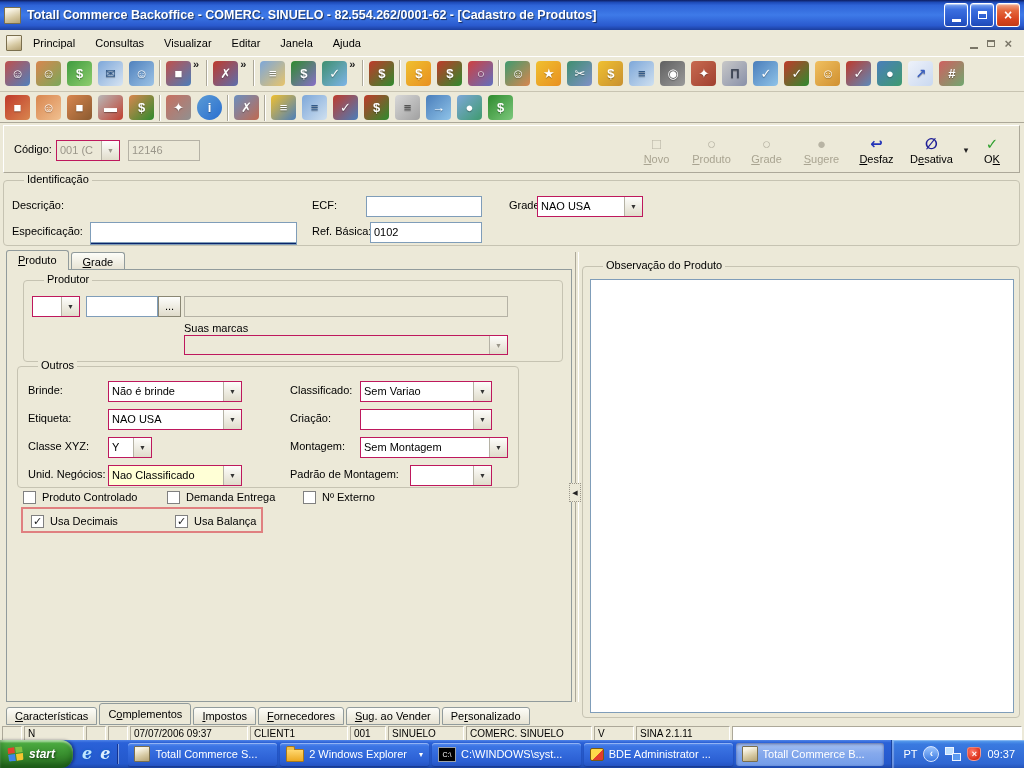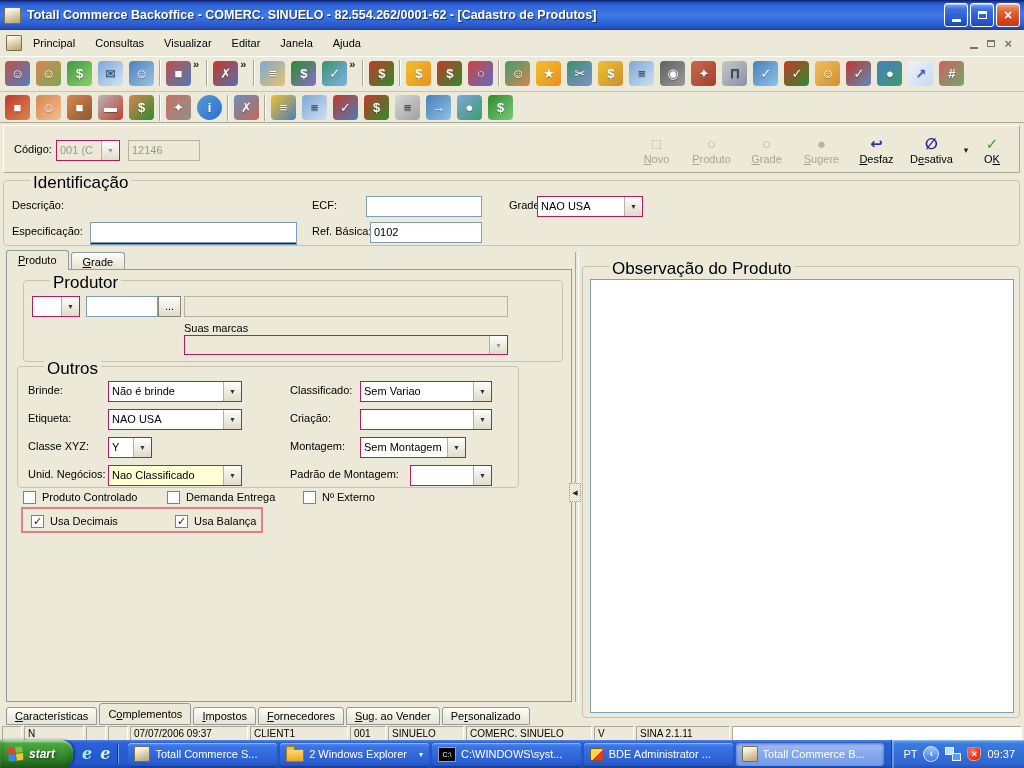--- a/index.html
+++ b/index.html
@@ -57,21 +57,21 @@
   .combo.yellow{background:#ffffd6;}
   .sbtnbar{position:absolute;right:8px;top:2px;height:44px;display:flex;align-items:center;}
   .sbtn{width:55px;height:42px;display:flex;flex-direction:column;align-items:center;justify-content:center;gap:1px;font-size:11px;}
   .sbtn .sico{font-size:15px;font-weight:bold;line-height:16px;}
   .sbtn.dis{color:#a9a491;}
   .sbtn.dis .sico{color:#b8b4a4;font-weight:normal;}
   .c-undo{color:#2233b8;} .c-ban{color:#1f1f96;} .c-ok{color:#2fa02f;}
   .dcaret{width:14px;height:42px;display:flex;align-items:center;justify-content:center;font-size:9px;color:#222;}
   
   .group{position:absolute;border:1px solid #c6c3b2;border-radius:4px;box-sizing:border-box;}
-  .group>.legend{position:absolute;top:-8px;left:26px;background:#ece9d8;padding:0 3px;font-size:17px;white-space:nowrap;}
+  .group>.legend{position:absolute;top:-8px;left:20px;background:#ece9d8;padding:0 3px;font-size:11px;white-space:nowrap;}
   
   .tabstrip{position:absolute;left:6px;top:250px;height:20px;display:flex;gap:2px;align-items:flex-end;}
   .tab{padding:3px 11px 2px;border:1px solid #919b9c;border-bottom:none;border-radius:3px 3px 0 0;
     background:linear-gradient(180deg,#fdfdf8,#e6e2d2);font-size:11px;position:relative;}
   .tab.active{background:#ece9d8;padding-bottom:4px;z-index:3;}
   .pagebox{position:absolute;left:6px;top:269px;width:566px;height:433px;border:1px solid #919b9c;background:#ece9d8;box-sizing:border-box;}
   .btabs{position:absolute;left:6px;top:703px;height:22px;display:flex;gap:2px;align-items:flex-end;}
   .btab{padding:2px 8px;height:18px;box-sizing:border-box;border:1px solid #919b9c;border-radius:3px 3px 0 0;
     background:linear-gradient(180deg,#fdfdf8,#e6e2d2);white-space:nowrap;}
   .btab.active{height:22px;padding-top:4px;background:#ece9d8;z-index:3;}
@@ -359,21 +359,21 @@
       <div class="combo" style="left:342px;top:42px;width:132px;">
         <span class="val"></span>
         <span class="cbtn">▼</span>
       </div>
       <span class="lbl" style="left:10px;top:73px;">Classe XYZ:</span>
       <div class="combo" style="left:90px;top:70px;width:44px;">
         <span class="val">Y</span>
         <span class="cbtn">▼</span>
       </div>
       <span class="lbl" style="left:272px;top:73px;">Montagem:</span>
-      <div class="combo" style="left:342px;top:70px;width:106px;">
+      <div class="combo" style="left:342px;top:70px;width:148px;">
         <span class="val">Sem Montagem</span>
         <span class="cbtn">▼</span>
       </div>
       <span class="lbl" style="left:10px;top:101px;">Unid. Negócios:</span>
       <div class="combo yellow" style="left:90px;top:98px;width:134px;">
         <span class="val">Nao Classificado</span>
         <span class="cbtn">▼</span>
       </div>
       <span class="lbl" style="left:272px;top:101px;">Padrão de Montagem:</span>
       <div class="combo" style="left:392px;top:98px;width:82px;">

